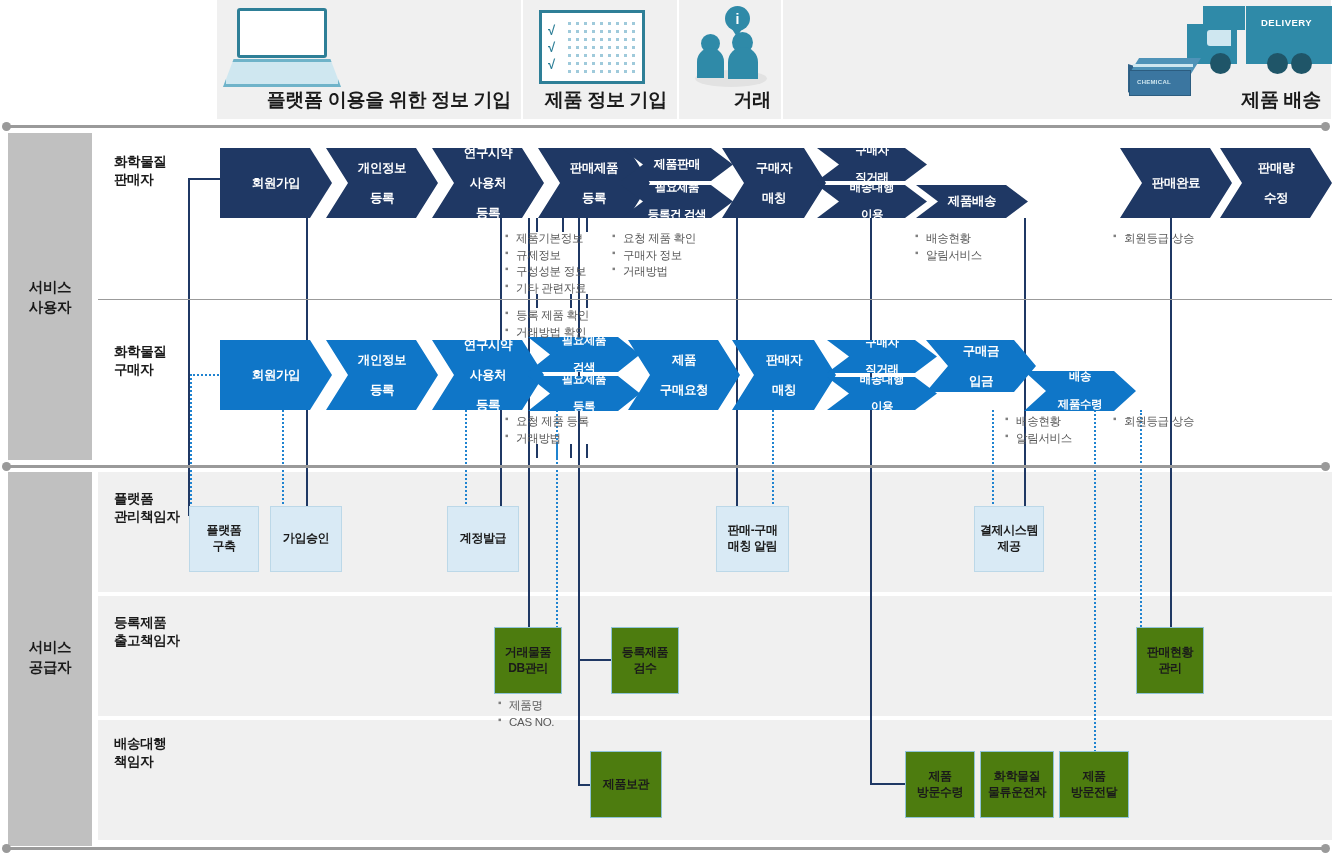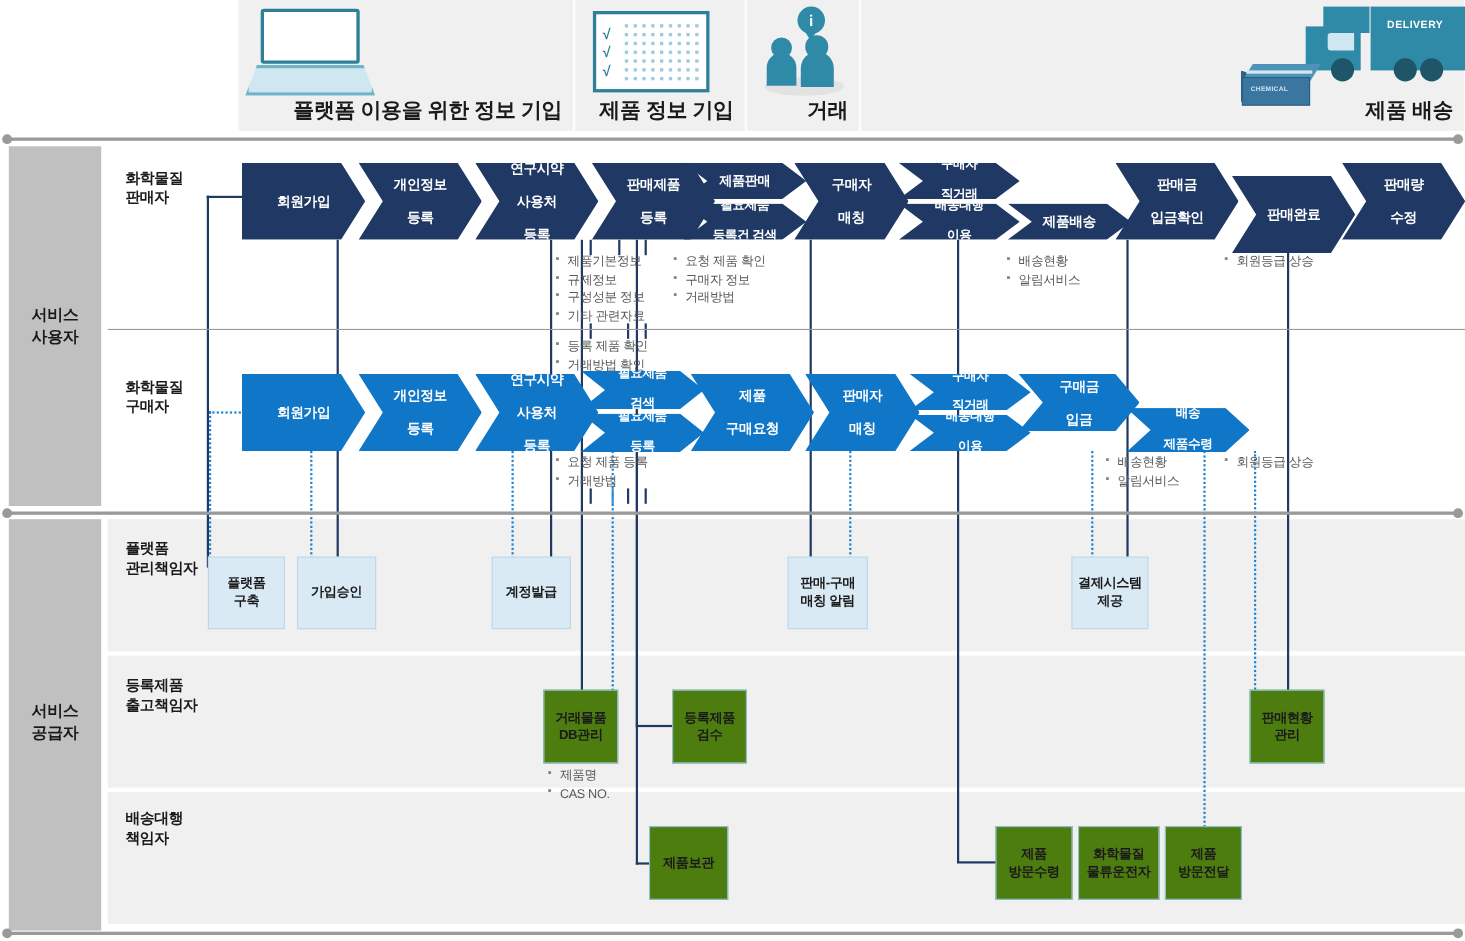--- a/index.html
+++ b/index.html
@@ -407,26 +407,21 @@
   </div>
   <div class="chev navy notch" style="left:817px; top:185px; width:110px; height:33px; font-size:11.5px;">
     <span>
       <span>배송대행</span><br><span>이용</span>
     </span>
   </div>
 
   <div class="chev navy notch" style="left:916px; top:185px; width:112px; height:33px;">
     <span>제품배송</span>
   </div>
-  <div class="chev navy notch" style="left:1014px; top:148px; width:112px; height:70px;">
-    <span>
-      <span>판매금</span><br><span>입금확인</span>
-    </span>
-  </div>
-  <div class="chev navy notch" style="left:1120px; top:160px; width:112px; height:70px;">
+  <div class="chev navy notch" style="left:1120px; top:148px; width:112px; height:70px;">
     <span>판매완료</span>
   </div>
   <div class="chev navy notch" style="left:1220px; top:148px; width:112px; height:70px;">
     <span>
       <span>판매량</span><br><span>수정</span>
     </span>
   </div>
 
   <div class="chev blue" style="left:220px; top:340px; width:112px; height:70px;">
     <span>회원가입</span>

